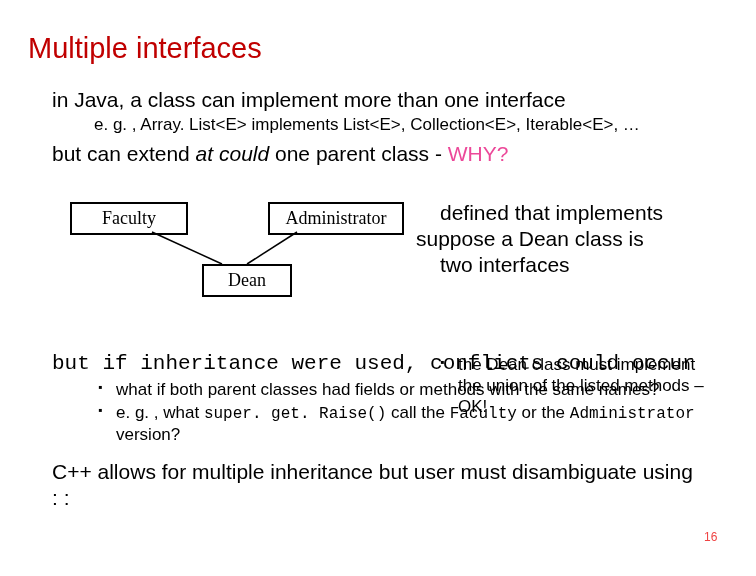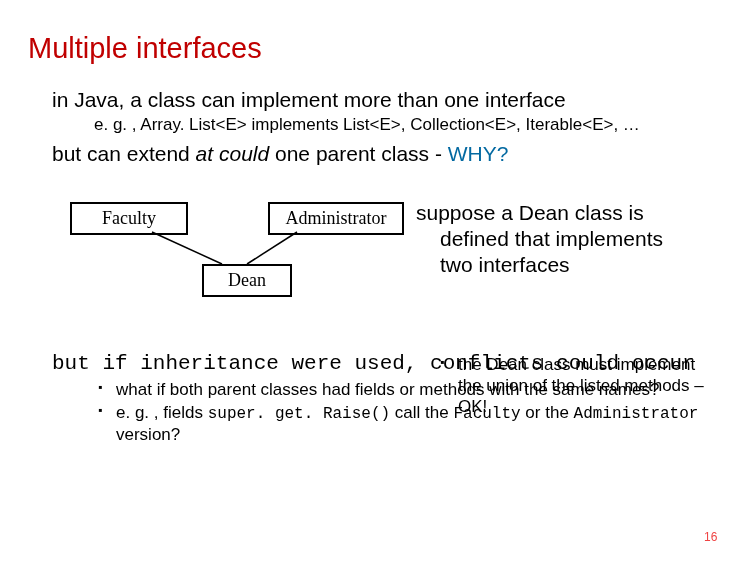--- a/index.html
+++ b/index.html
@@ -28,21 +28,21 @@
     margin-left: 24px;
     font-size: 21px;
     line-height: 1.25;
   }
   .eg {
     margin-left: 66px;
     font-size: 17px;
     margin-top: 2px;
   }
   .atmost { font-style: italic; }
-  .why { color: #0369a1; }
+  .why { color: #ec4899; }
   .diagram-row {
     display: flex;
     align-items: flex-start;
     margin-top: 28px;
     margin-left: 24px;
   }
   .diagram {
     position: relative;
     width: 360px;
     height: 110px;
@@ -145,37 +145,41 @@
     <div class="diagram">
       <div class="box box-faculty">Faculty</div>
       <div class="box box-admin">Administrator</div>
       <div class="box box-dean">Dean</div>
       <svg class="lines">
         <line x1="100" y1="36" x2="170" y2="68" stroke="#000" stroke-width="1.5"></line>
         <line x1="245" y1="36" x2="195" y2="68" stroke="#000" stroke-width="1.5"></line>
       </svg>
     </div>
     <div class="suppose">
+      <div style="padding-left:24px;">defined that implements</div>
       <div>suppose a Dean class is</div>
-      <div style="padding-left:24px;">defined that implements</div>
       <div style="padding-left:24px;">two interfaces</div>
     </div>
   </div>
 
   <div class="dean-block">
     <div class="dean-bullet-wrap">
       <ul class="bullets">
         <li><span>the Dean class must implement the union of the listed methods</span><span> – OK!</span></li>
       </ul>
     </div>
     <div class="conflicts-line">but if inheritance were used, conflicts could occur</div>
   </div>
 
   <ul class="bullets inner-bullets" style="width:620px;">
     <li>what if both parent classes had fields or methods with the same names?</li>
     <li>
-      <span>e. g. , fields </span><span class="mono">super. get. Raise()</span><span> call the </span><span class="mono">Faculty</span><span> or the </span><span class="mono">Administrator</span><span> version?</span>
+      <span>e. g. , what </span><span class="mono">super. get. Raise()</span><span> call the </span><span class="mono">Faculty</span><span> or the </span><span class="mono">Administrator</span><span> version?</span>
     </li>
   </ul>
 
+  <div class="cpp">
+    <span>C++ allows for multiple inheritance but user must disambiguate using </span><br>
+    <span>: :</span>
+  </div>
 
   <div class="pgnum">16</div>
 </div>
 
 </body></html>

